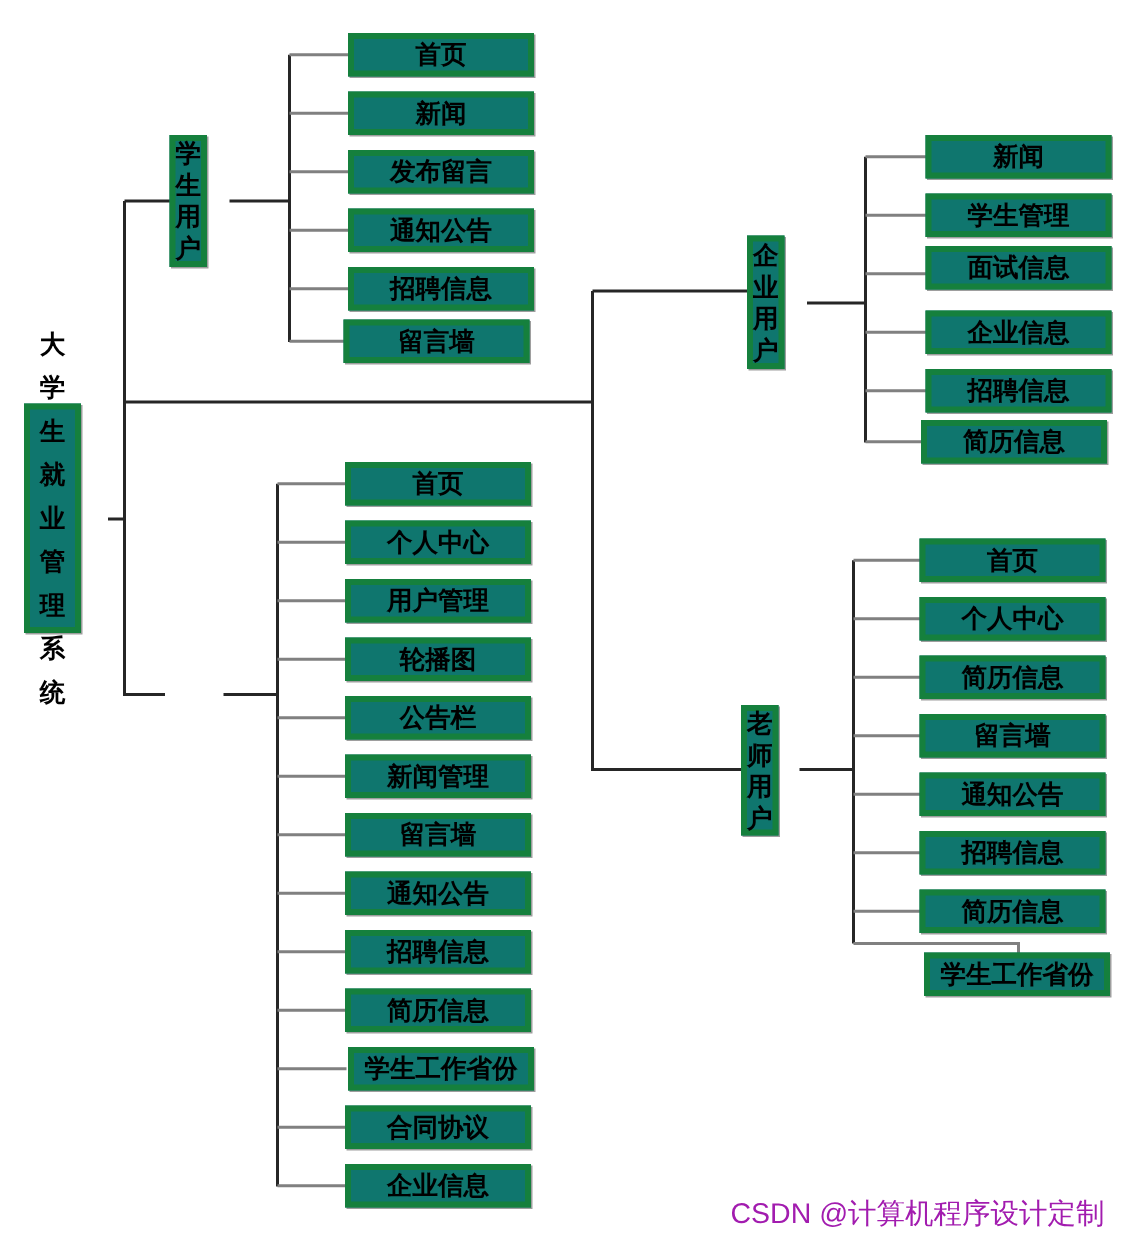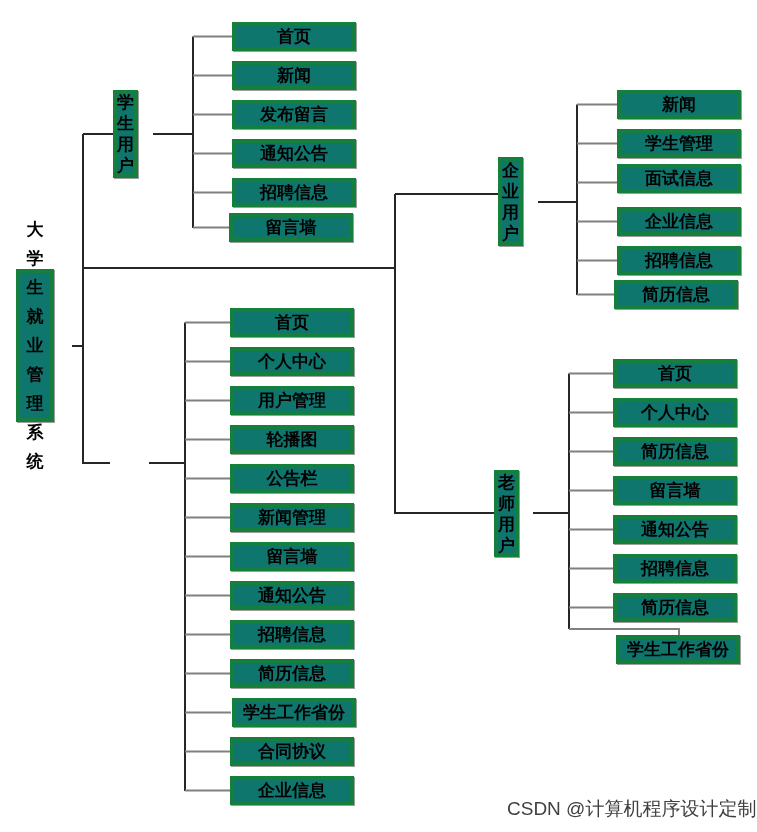--- a/index.html
+++ b/index.html
@@ -20,21 +20,21 @@
     font-weight:bold;color:#000;
   }
   .leaf{width:124px;height:29px;font-size:17px;line-height:1;}
   .group{width:25px;font-size:17px;}
   .group .vtext{width:1.05em;word-break:break-all;line-height:21px;text-align:center;}
   .root{width:38px;height:153px;font-size:17px;}
   .root .vtext{width:2.12em;word-break:break-all;line-height:29px;text-align:center;}
   .watermark{
     position:absolute;left:487px;top:796px;z-index:3;
     font-family:"Liberation Sans","DejaVu Sans",sans-serif;
-    font-size:19px;color:#404040;white-space:nowrap;margin-left:20px;
+    font-size:19px;color:#a21caf;white-space:nowrap;
   }
 </style>
 </head>
 <body>
 
 <div id="canvas">
 
   <svg id="wires" width="757" height="832" viewBox="0 0 757 832">
 
     <path d="M72 346 H84

